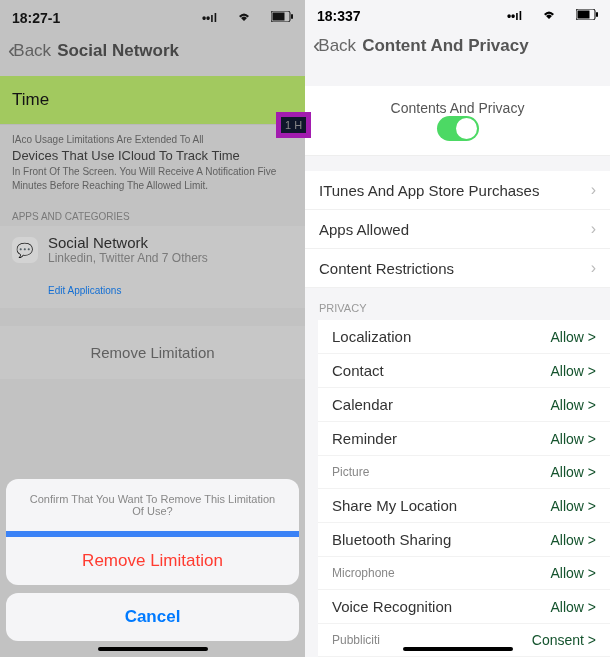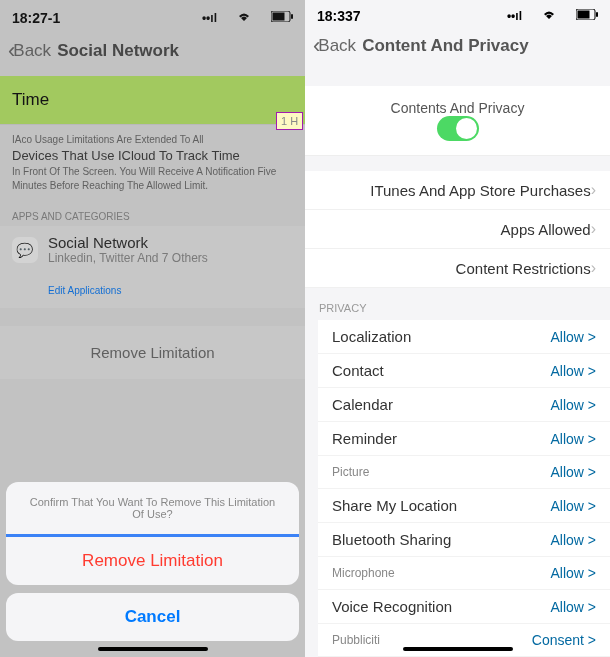--- a/index.html
+++ b/index.html
@@ -28,43 +28,43 @@
     .app-icon { width: 26px; height: 26px; border-radius: 7px; background: #fff; display: flex; align-items: center; justify-content: center; font-size: 14px; }
     .app-info { display: flex; flex-direction: column; }
     .app-title { font-size: 15px; color: #222; }
     .app-sub { font-size: 12px; color: #888; }
     .edit-row { padding: 12px 12px 12px 48px; font-size: 10px; color: #007aff; background: #efefef; }
     
     .remove-row { text-align: center; padding: 18px; font-size: 15px; color: #666; background: #efefef; margin-top: 18px; }
     
     .action-sheet { position: absolute; bottom: 8px; left: 6px; right: 6px; z-index: 10; }
     .sheet-group { background: #f5f5f7; border-radius: 12px; overflow: hidden; margin-bottom: 8px; }
-    .sheet-msg { text-align: center; padding: 14px 20px; font-size: 11px; color: #888; border-bottom: 3px solid #3b82f6; }
+    .sheet-msg { text-align: center; padding: 14px 20px; font-size: 11px; color: #888; border-bottom: 6px solid #3b82f6; }
     .sheet-btn { text-align: center; padding: 14px; font-size: 17px; }
     .sheet-destructive { color: #ff3b30; }
     .sheet-cancel { color: #007aff; font-weight: 600; }
     
     .home-indicator { position: absolute; bottom: 6px; left: 50%; transform: translateX(-50%); width: 110px; height: 4px; background: #000; border-radius: 3px; z-index: 15; }
     
     
     .toggle-row { display: flex; justify-content: space-between; align-items: center; padding: 14px 14px; background: #fff; border-bottom: 1px solid #eee; flex-direction: column; }
     .toggle-label { font-size: 14px; color: #555; }
     .toggle { width: 42px; height: 25px; border-radius: 13px; background: #4cd964; position: relative; }
     .toggle::after { content: ""; position: absolute; right: 2px; top: 2px; width: 21px; height: 21px; border-radius: 50%; background: #fff; }
     
-    .list-row { display: flex; justify-content: flex-end; align-items: center; padding: 10px 14px; background: #fff; border-bottom: 1px solid #f0f0f0; font-size: 15px; color: #333; }
+    .list-row { display: flex; justify-content: space-between; align-items: center; padding: 10px 14px; background: #fff; border-bottom: 1px solid #f0f0f0; font-size: 15px; color: #333; }
     .list-row .chev { color: #bbb; font-size: 16px; }
     .spacer { height: 18px; }
     .privacy-header { padding: 14px 14px 6px; font-size: 11px; color: #999; text-transform: uppercase; }
     .priv-row { display: flex; justify-content: space-between; align-items: center; padding: 8px 14px; background: #fff; border-bottom: 1px solid #f2f2f2; font-size: 15px; margin-left: 13px; }
     .priv-label { color: #333; }
-    .priv-val { color: #0369a1; font-size: 14px; }
+    .priv-val { color: #14532d; font-size: 14px; }
     .priv-row.small .priv-label { font-size: 12px; color: #888; }
     
-    .badge { position: absolute; top: 112px; left: 276px; background: #fef9c3; padding: 2px 4px; font-size: 11px; color: #888; z-index: 20; border: 1px solid #a21caf; }
+    .badge { position: absolute; top: 112px; left: 276px; background: #0f172a; padding: 2px 4px; font-size: 11px; color: #888; z-index: 20; border: 5px solid #a21caf; }
   </style>
 </head>
 <body>
 
 <div class="phone phone-left">
   <div class="dim-overlay"></div>
 
   <div class="status-bar">
     <span>18:27-1</span>
     <span class="status-icons">

